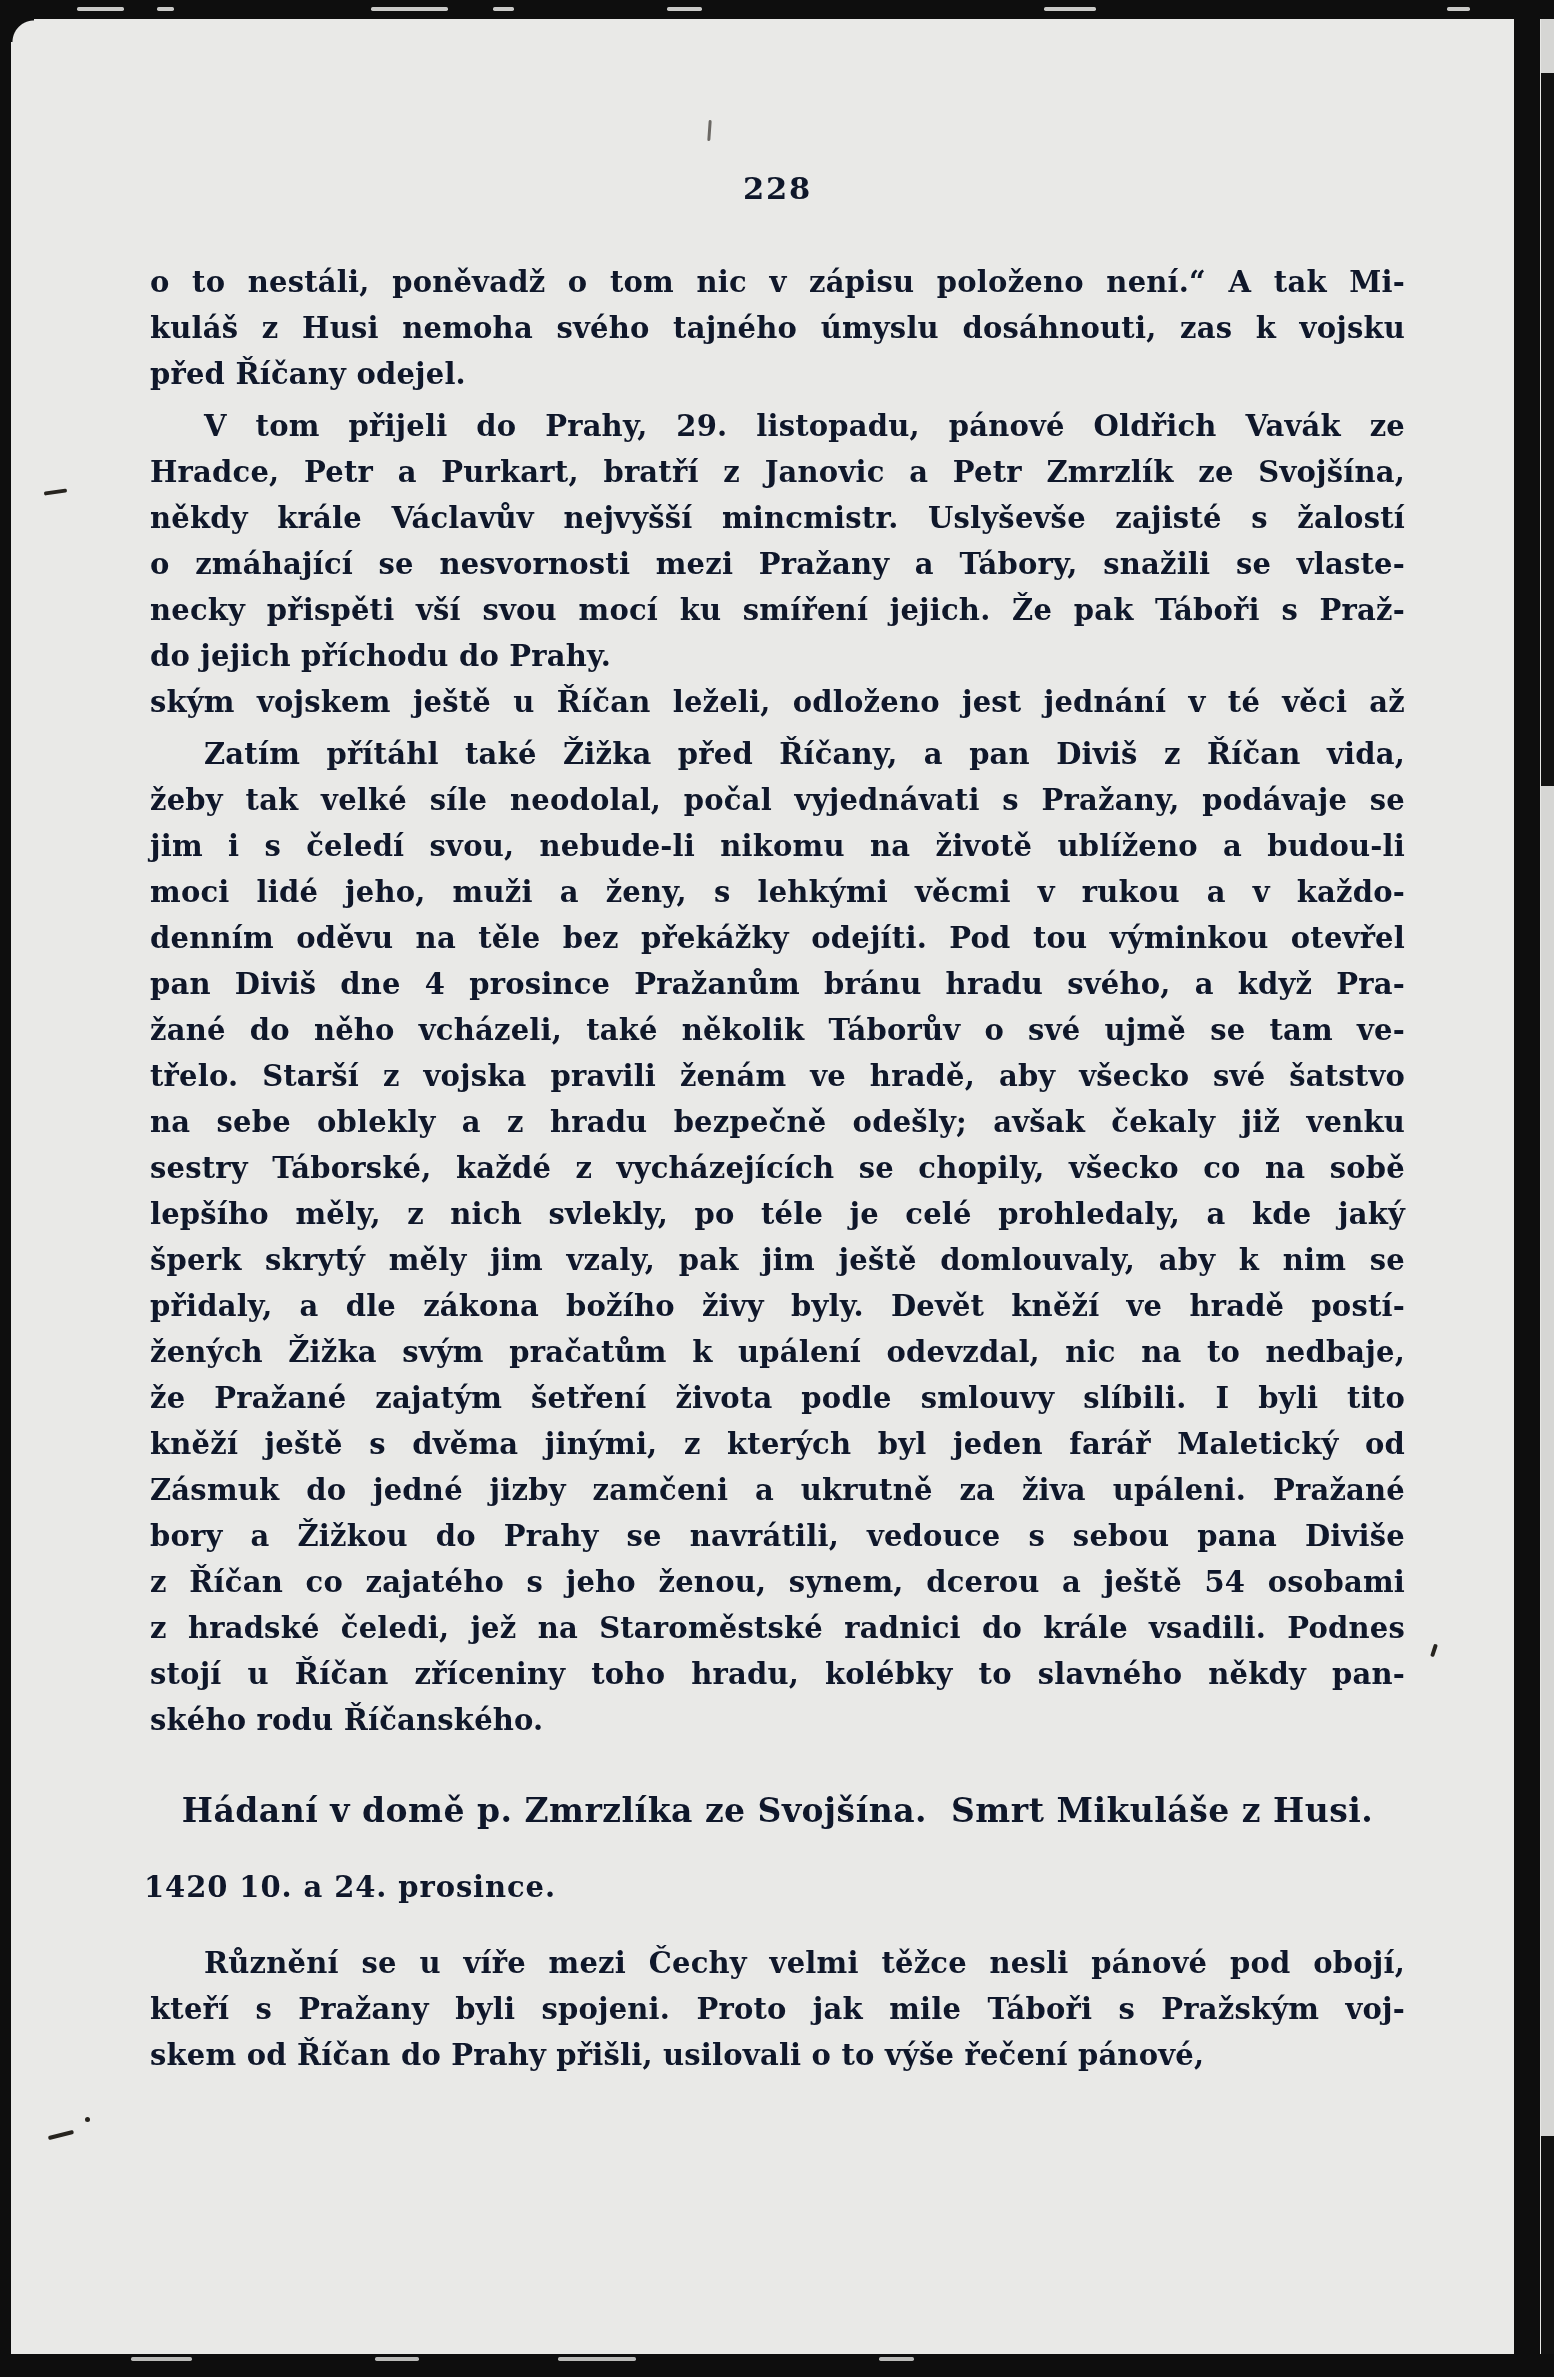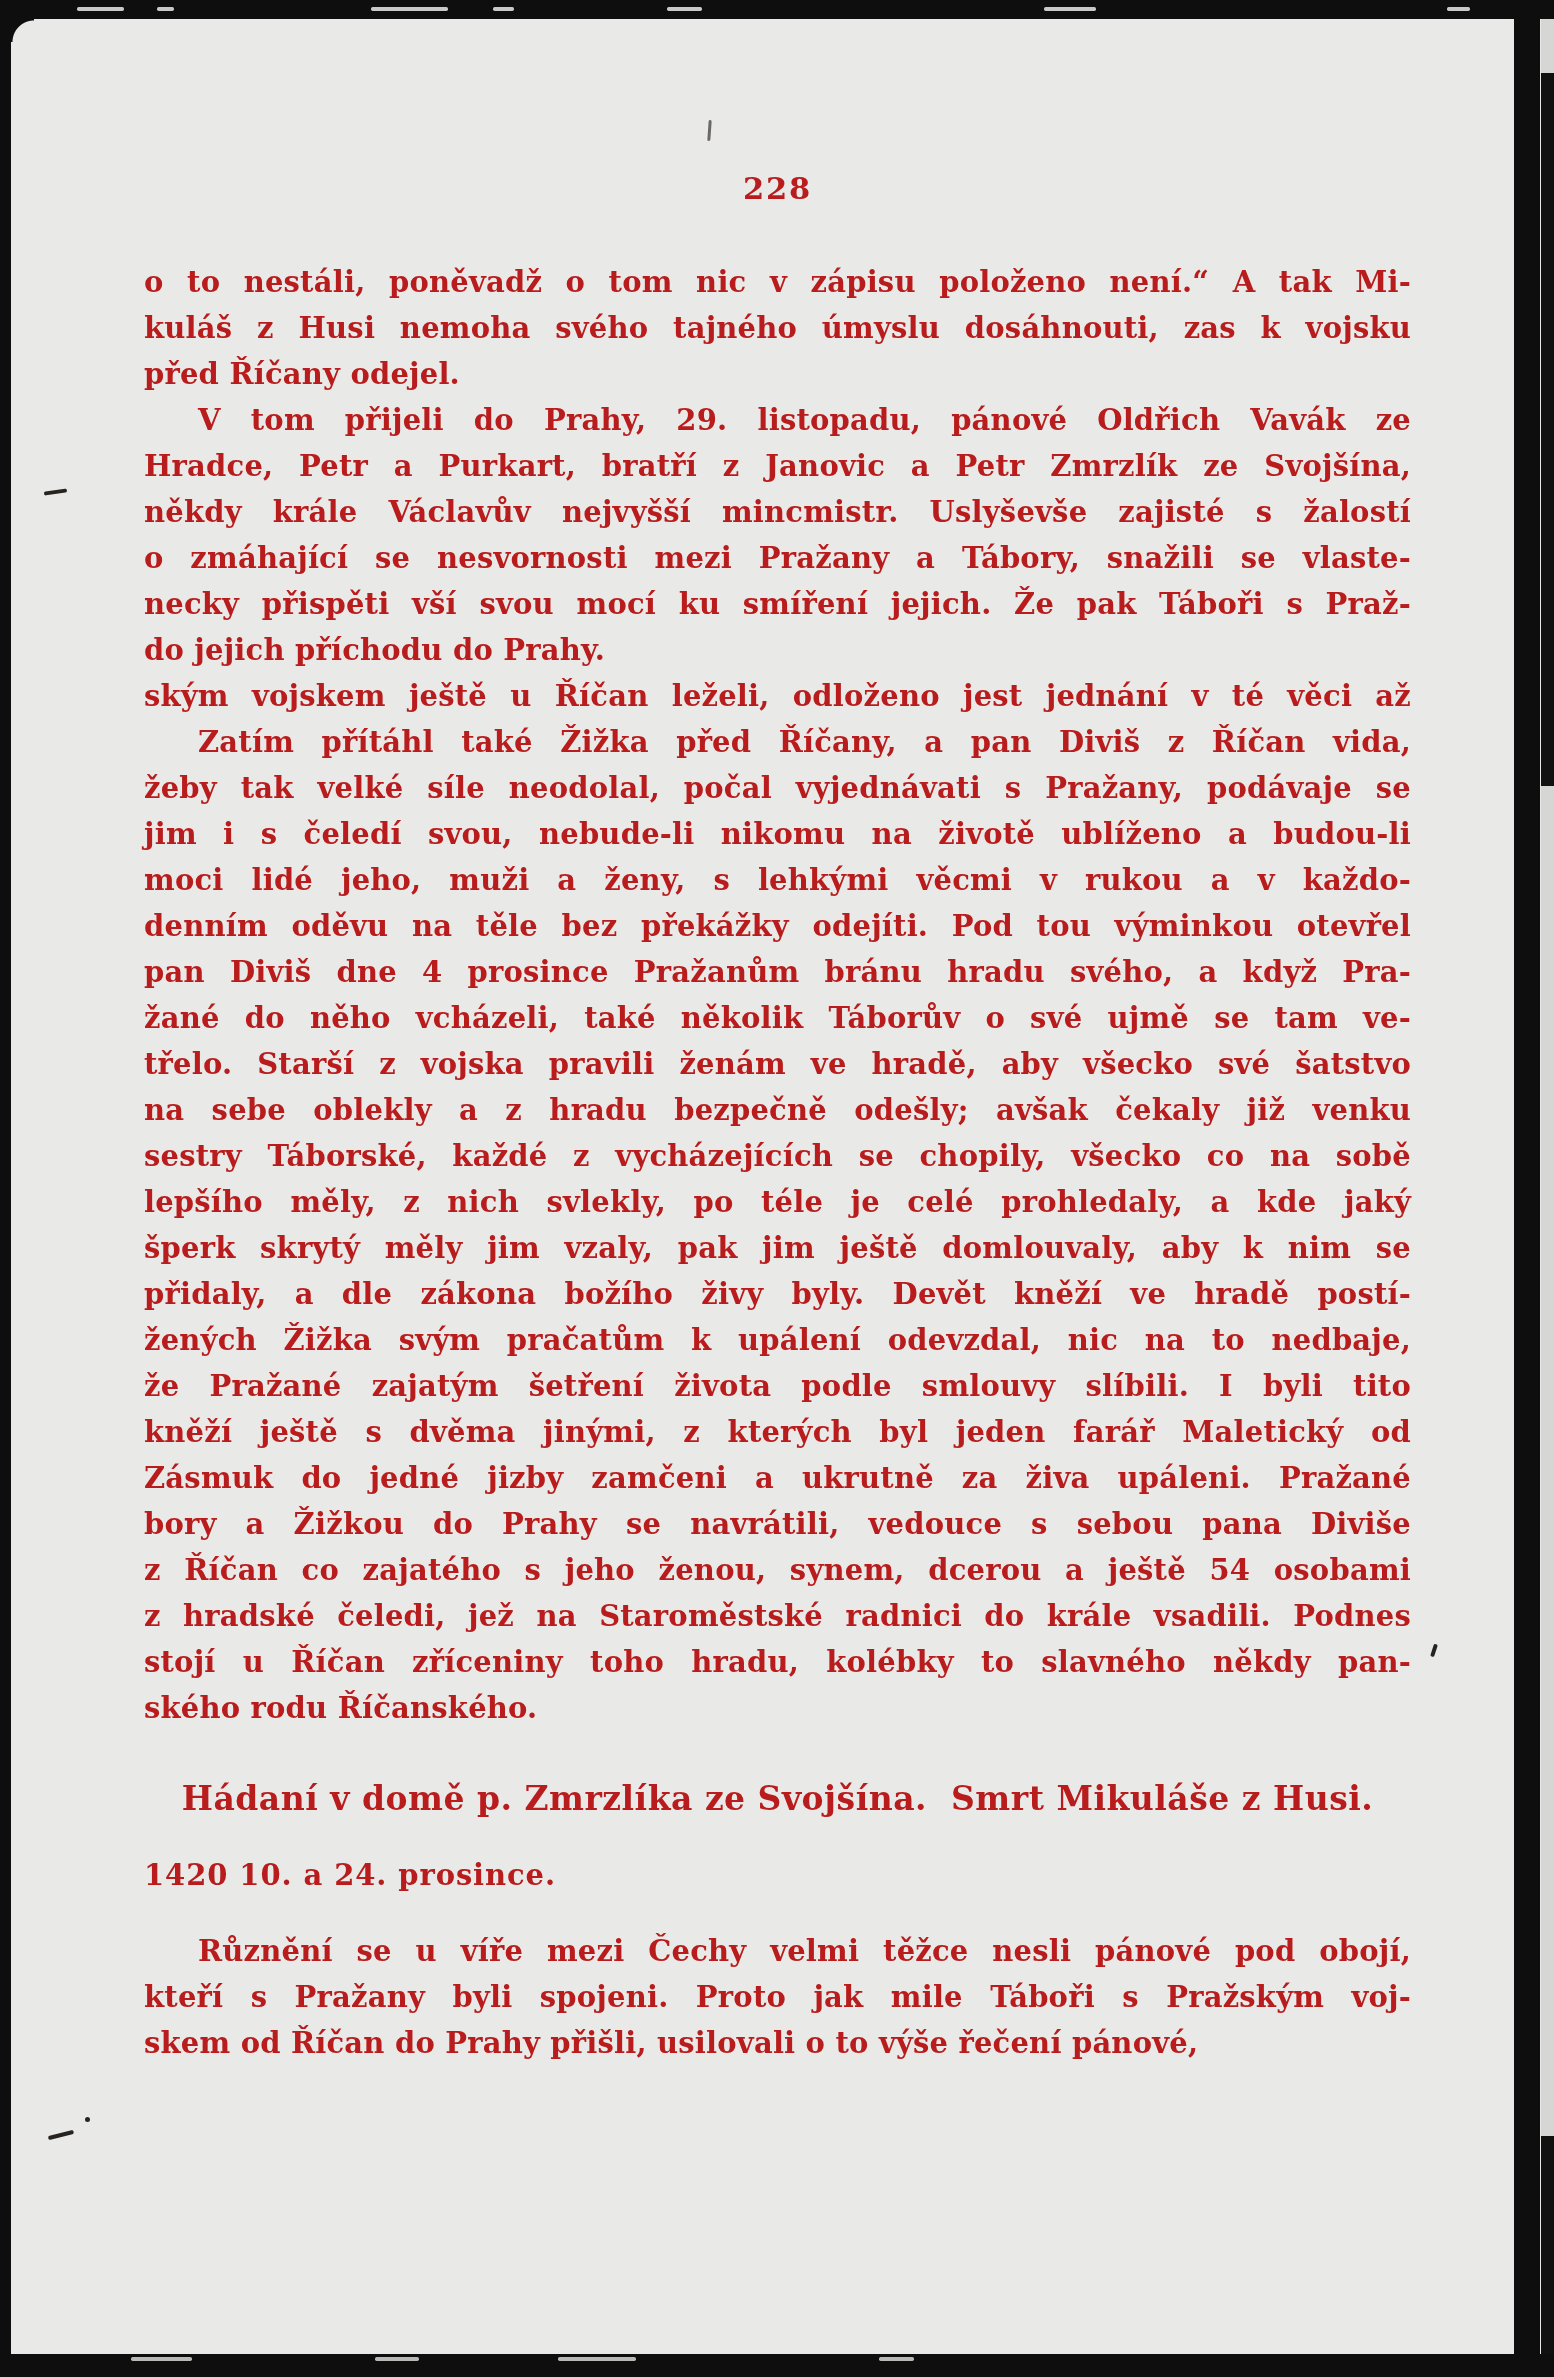--- a/index.html
+++ b/index.html
@@ -2,42 +2,42 @@
 <html style="font-size:14px"><head>
 <meta charset="utf-8">
 <style>
   html,body{margin:0;padding:0;background:#101010;}
   .scan{
     position:relative;
     width:1554px;height:2377px;
     background:#e9e9e7;
     overflow:hidden;
     font-family:"DejaVu Serif","Liberation Serif",serif;
-    color:#b91c1c;
+    color:#0f172a;
   }
   
   .edge{position:absolute;background:#0e0e0e;}
   .edge-top{left:0;top:0;width:100%;height:19px;}
   .edge-left{left:0;top:0;width:11.3px;height:100%;}
   .edge-bottom{left:0;bottom:0;width:100%;height:23.5px;z-index:5;}
   .edge-rightbar{left:1514px;top:15.7px;width:26px;height:2362px;}
   .right-strip{position:absolute;left:1541px;top:19px;width:14px;height:2358px;background:#d6d6d4;}
   .rs-dark{position:absolute;left:0;width:100%;background:#111;}
   .rs-dark1{top:54px;height:713px;}
   .rs-dark2{top:2117px;height:244px;}
   .dash{position:absolute;height:3.5px;background:#c9c9c7;border-radius:1.7px;}
   .corner{position:absolute;left:11.3px;top:19px;width:23px;height:23px;
     background:radial-gradient(circle at 100% 100%, transparent 21px, #0e0e0e 22px);}
   
   .mark{position:absolute;background:#27241f;border-radius:1.7px;}
   
   .page{position:absolute;left:144px;top:166px;width:1267px;}
   .pagenum{height:44px;line-height:44px;text-align:center;font-size:30.5px;font-weight:700;letter-spacing:1.7px;}
   .bodytext{margin-top:49px;}
-  .para{margin:0;}
+  .para{margin:6px;}
   .line{
     font-size:29px;font-weight:700;letter-spacing:0.2px;
     height:46px;line-height:46px;
     text-align:justify;text-align-last:justify;
     white-space:nowrap;
   }
   .line.indent{padding-left:54px;}
   .line.last{text-align-last:left;}
   .heading{
     margin:44px 0 31px 0;padding:0;

